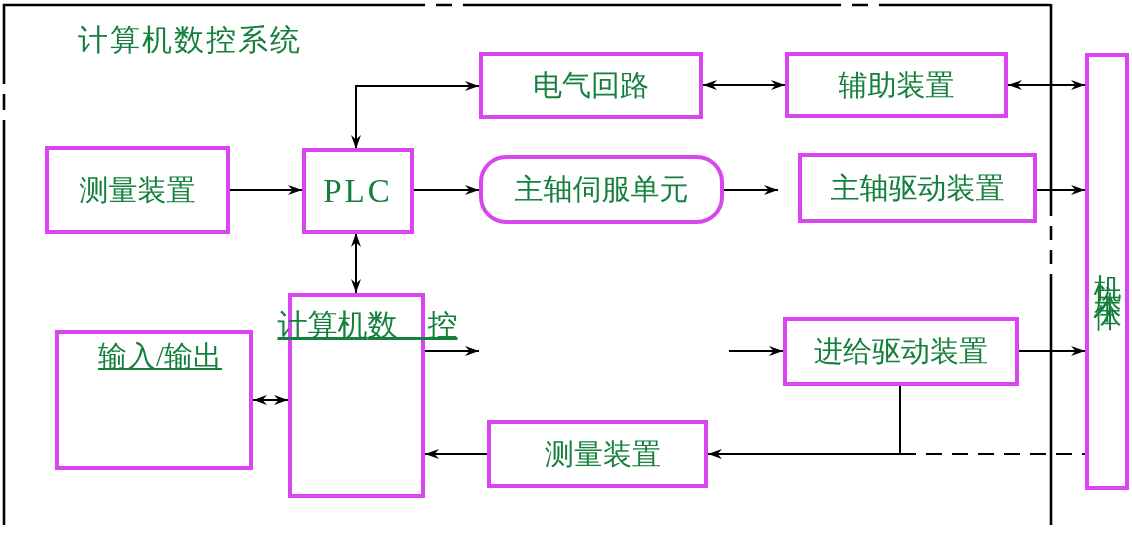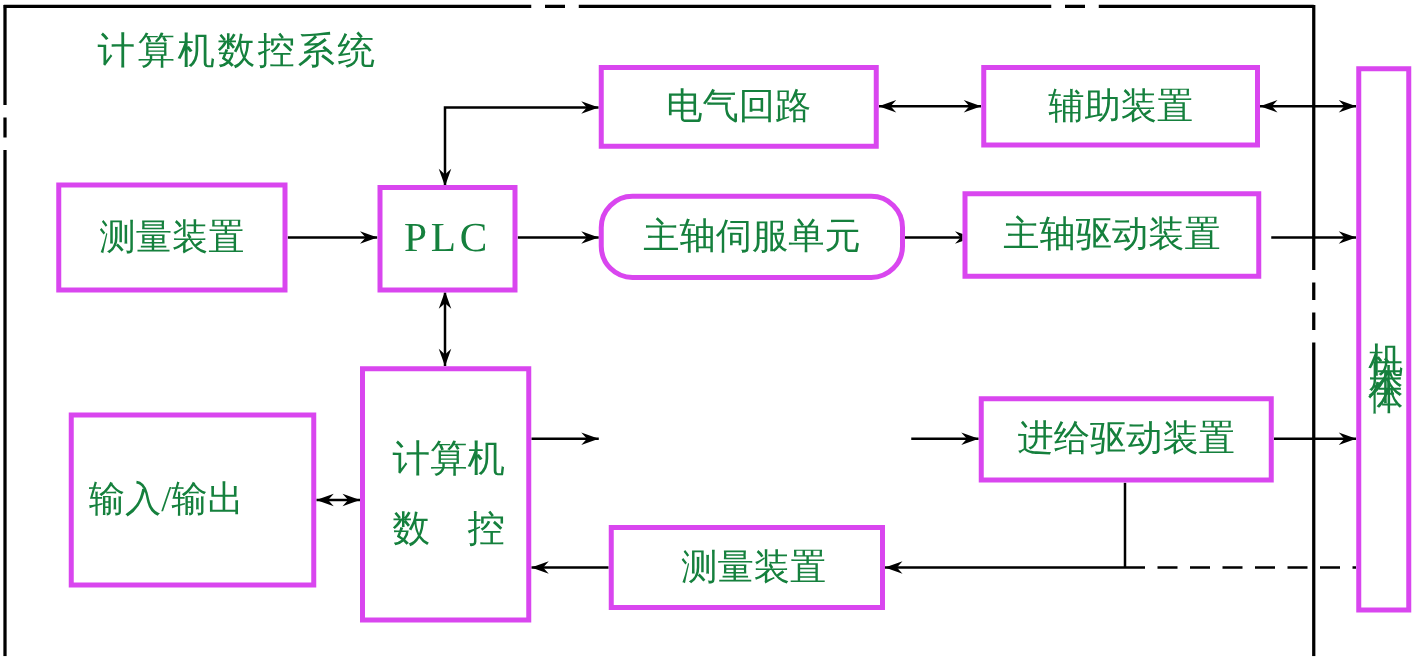--- a/index.html
+++ b/index.html
@@ -26,21 +26,21 @@
     white-space:nowrap;
   }
   .title-label{
     position:absolute;
     left:78px;top:20px;
     font-size:30px;
     letter-spacing:2px;
     white-space:nowrap;
   }
   .plc-label{font-size:33px;letter-spacing:3px;}
-  .multiline{flex-direction:column;align-items:flex-start;justify-content:center;}
+  .multiline{align-items:flex-start;justify-content:center;text-decoration:underline;}
   .multiline .ln{display:block;}
   #io-device{padding-left:12px;}
   #io-device .ln{line-height:45px;}
   #cnc-device{padding-left:22px;}
   #cnc-device .ln{line-height:56px;font-size:30px;}
   #machine-body{
     font-size:28px;
     writing-mode:vertical-rl;
     text-orientation:upright;
     letter-spacing:10px;
@@ -101,21 +101,21 @@
   </div>
 
   <div class="box" style="left:785px;top:52px;width:223px;height:66px;">
     <span>辅助装置</span>
   </div>
 
   <div class="box" style="left:479px;top:155px;width:245px;height:69px;border-radius:27px;">
     <span>主轴伺服单元</span>
   </div>
 
-  <div class="box" style="left:770px;top:153px;width:239px;height:70px;">
+  <div class="box" style="left:798px;top:153px;width:239px;height:70px;">
     <span>主轴驱动装置</span>
   </div>
 
   <div class="box multiline" id="io-device" style="left:55px;top:330px;width:198px;height:140px;">
     <span class="ln">输入/输出</span>
   </div>
 
   <div class="box multiline" id="cnc-device" style="left:288px;top:293px;width:137px;height:205px;">
     <span class="ln">计算机</span>
     <span class="ln">数　控</span>

